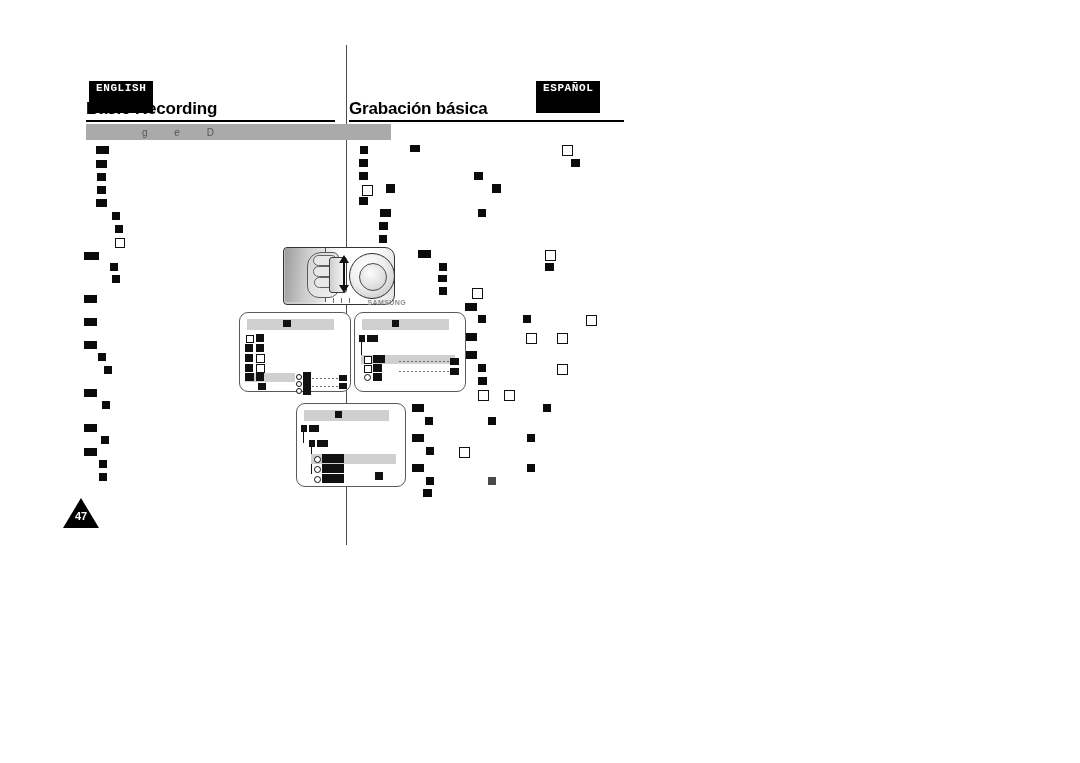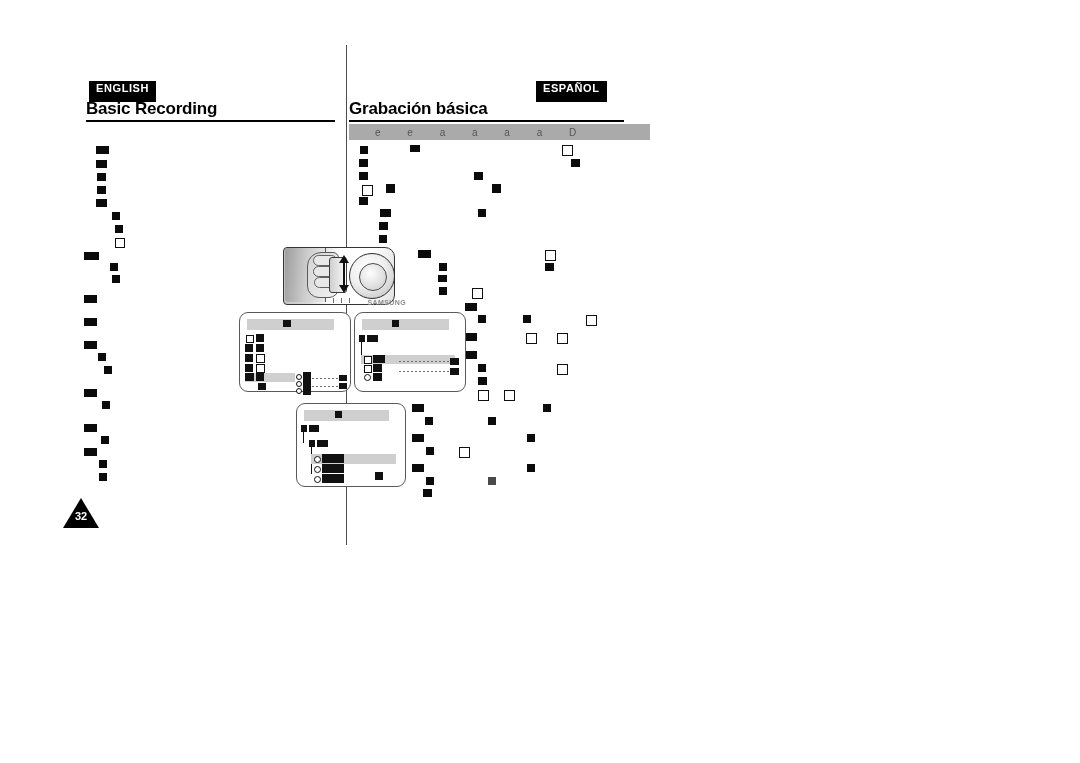--- a/index.html
+++ b/index.html
@@ -10,21 +10,21 @@
   }
   .page{position:absolute;left:0;top:0;width:1080px;height:763px;}
 
   
   .vdivider{position:absolute;left:346px;top:45px;width:1px;height:500px;background:#4d4d4d;}
 
   
   .lang-badge{
     position:absolute;background:#000;color:#fff;
     font-weight:bold;font-size:11px;letter-spacing:.6px;
-    padding:2px 7px 8px 7px;line-height:11px;
+    padding:2px 7px 19px 7px;line-height:11px;font-family:Liberation Mono, monospace;
   }
   #badge-en{left:89px;top:81px;}
   #badge-es{left:536px;top:81px;}
 
   
   .sect-title{
     position:absolute;font-weight:bold;font-size:17px;letter-spacing:-.2px;
   }
   #title-en{left:86px;top:99px;}
   #title-es{left:349px;top:99px;}
@@ -118,25 +118,25 @@
 </head>
 <body>
 
 <div class="page">
 
   <div class="vdivider"></div>
 
   <div class="lang-badge" id="badge-en">ENGLISH</div>
   <div class="sect-title" id="title-en">Basic Recording</div>
   <div class="rule" id="rule-en"></div>
+  <div class="subbar" id="subbar-en">g  e  D</div>
 
   <div class="lang-badge" id="badge-es">ESPAÑOL</div>
   <div class="sect-title" id="title-es">Grabación básica</div>
   <div class="rule" id="rule-es"></div>
-  <div class="subbar" id="subbar-es">e  e  a  a  a  a  D</div>
 
   <div id="marks-en">
       <div class="mark" style="left: 96px; top: 146px; width: 13px; height: 8px;"></div>
       <div class="mark" style="left: 96px; top: 160px; width: 11px; height: 8px;"></div>
       <div class="mark" style="left: 97px; top: 173px; width: 9px; height: 8px;"></div>
       <div class="mark" style="left: 97px; top: 186px; width: 9px; height: 8px;"></div>
       <div class="mark" style="left: 96px; top: 199px; width: 11px; height: 8px;"></div>
       <div class="mark" style="left: 112px; top: 212px; width: 8px; height: 8px;"></div>
       <div class="mark" style="left: 115px; top: 225px; width: 8px; height: 8px;"></div>
       <div class="mark hollow" style="left: 115px; top: 238px; width: 8px; height: 8px;"></div>
@@ -300,16 +300,16 @@
     <div class="osd-dot" style="left:17px;top:62px;width:5px;height:5px;"></div>
     <div class="osd-blk" style="left:25px;top:60px;width:22px;height:9px;"></div>
     <div class="osd-dot" style="left:17px;top:72px;width:5px;height:5px;"></div>
     <div class="osd-blk" style="left:25px;top:70px;width:22px;height:9px;"></div>
 
     <div class="osd-blk" style="left:78px;top:68px;width:8px;height:8px;"></div>
   </div>
 
   <div class="pagenum">
     <div class="tri"></div>
-    <div class="num">32</div>
+    <div class="num">47</div>
   </div>
 
 </div>
 
 </body></html>

